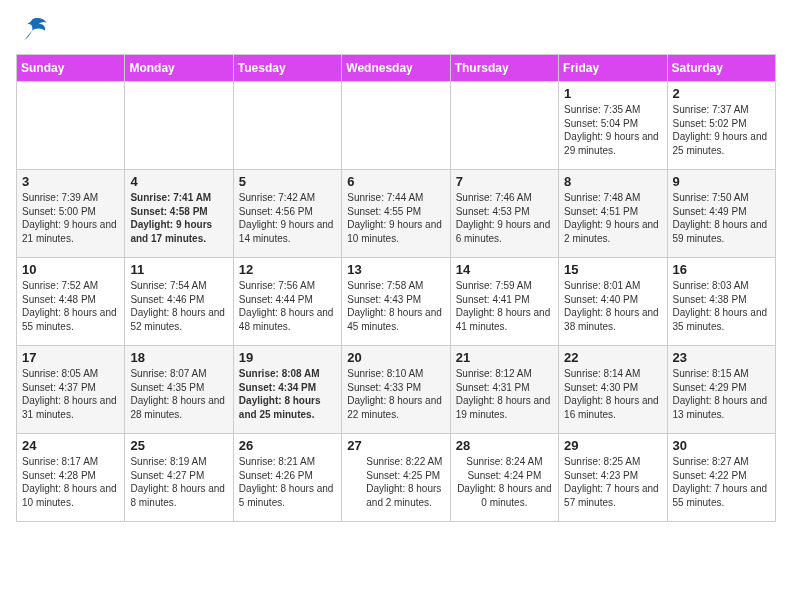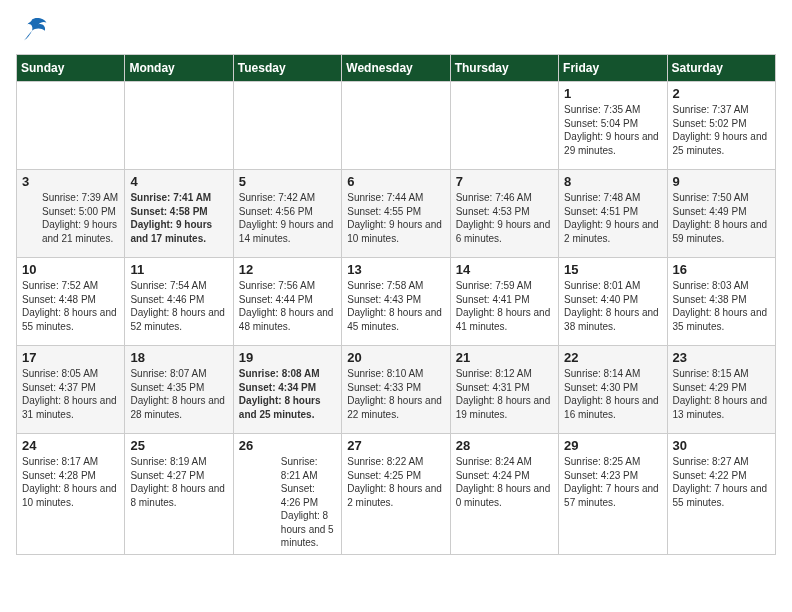--- a/index.html
+++ b/index.html
@@ -42,21 +42,21 @@
     .subtitle {
       font-size: 15px;
       color: #444;
     }
     table {
       width: 100%;
       border-collapse: collapse;
       table-layout: fixed;
     }
     thead tr th {
-      background: #14532d;
+      background: #d946ef;
       color: #fff;
       font-size: 12px;
       font-weight: bold;
       padding: 6px 4px;
       text-align: left;
       border: 1px solid #ccc;
       margin-left: 21px;
     }
     tbody tr td {
       vertical-align: top;
@@ -134,21 +134,21 @@
         <td>
           <span class="day-number">2</span>
           <div class="day-info" style="white-space: pre-line;">Sunrise: 7:37 AM
 Sunset: 5:02 PM
 Daylight: 9 hours and 25 minutes.</div>
         </td>
       </tr>
       <tr>
         <td>
           <span class="day-number">3</span>
-          <div class="day-info" style="white-space: pre-line; margin-left: 20px;">Sunrise: 7:39 AM
+          <div class="day-info" style="white-space: pre-line;">Sunrise: 7:39 AM
 Sunset: 5:00 PM
 Daylight: 9 hours and 21 minutes.</div>
         </td>
         <td>
           <span class="day-number">4</span>
           <div class="day-info" style="white-space: pre-line; font-weight: bold;">Sunrise: 7:41 AM
 Sunset: 4:58 PM
 Daylight: 9 hours and 17 minutes.</div>
         </td>
         <td>
@@ -278,33 +278,33 @@
 Daylight: 8 hours and 10 minutes.</div>
         </td>
         <td>
           <span class="day-number">25</span>
           <div class="day-info" style="white-space: pre-line;">Sunrise: 8:19 AM
 Sunset: 4:27 PM
 Daylight: 8 hours and 8 minutes.</div>
         </td>
         <td>
           <span class="day-number">26</span>
-          <div class="day-info" style="white-space: pre-line; margin-left: 42px;">Sunrise: 8:21 AM
+          <div class="day-info" style="white-space: pre-line;">Sunrise: 8:21 AM
 Sunset: 4:26 PM
 Daylight: 8 hours and 5 minutes.</div>
         </td>
         <td>
           <span class="day-number">27</span>
-          <div class="day-info" style="white-space: pre-line;">Sunrise: 8:22 AM
+          <div class="day-info" style="white-space: pre-line; margin-left: 19px;">Sunrise: 8:22 AM
 Sunset: 4:25 PM
 Daylight: 8 hours and 2 minutes.</div>
         </td>
         <td>
           <span class="day-number">28</span>
-          <div class="day-info" style="white-space: pre-line;">Sunrise: 8:24 AM
+          <div class="day-info" style="white-space: pre-line; text-align: center;">Sunrise: 8:24 AM
 Sunset: 4:24 PM
 Daylight: 8 hours and 0 minutes.</div>
         </td>
         <td>
           <span class="day-number">29</span>
           <div class="day-info" style="white-space: pre-line;">Sunrise: 8:25 AM
 Sunset: 4:23 PM
 Daylight: 7 hours and 57 minutes.</div>
         </td>
         <td>

